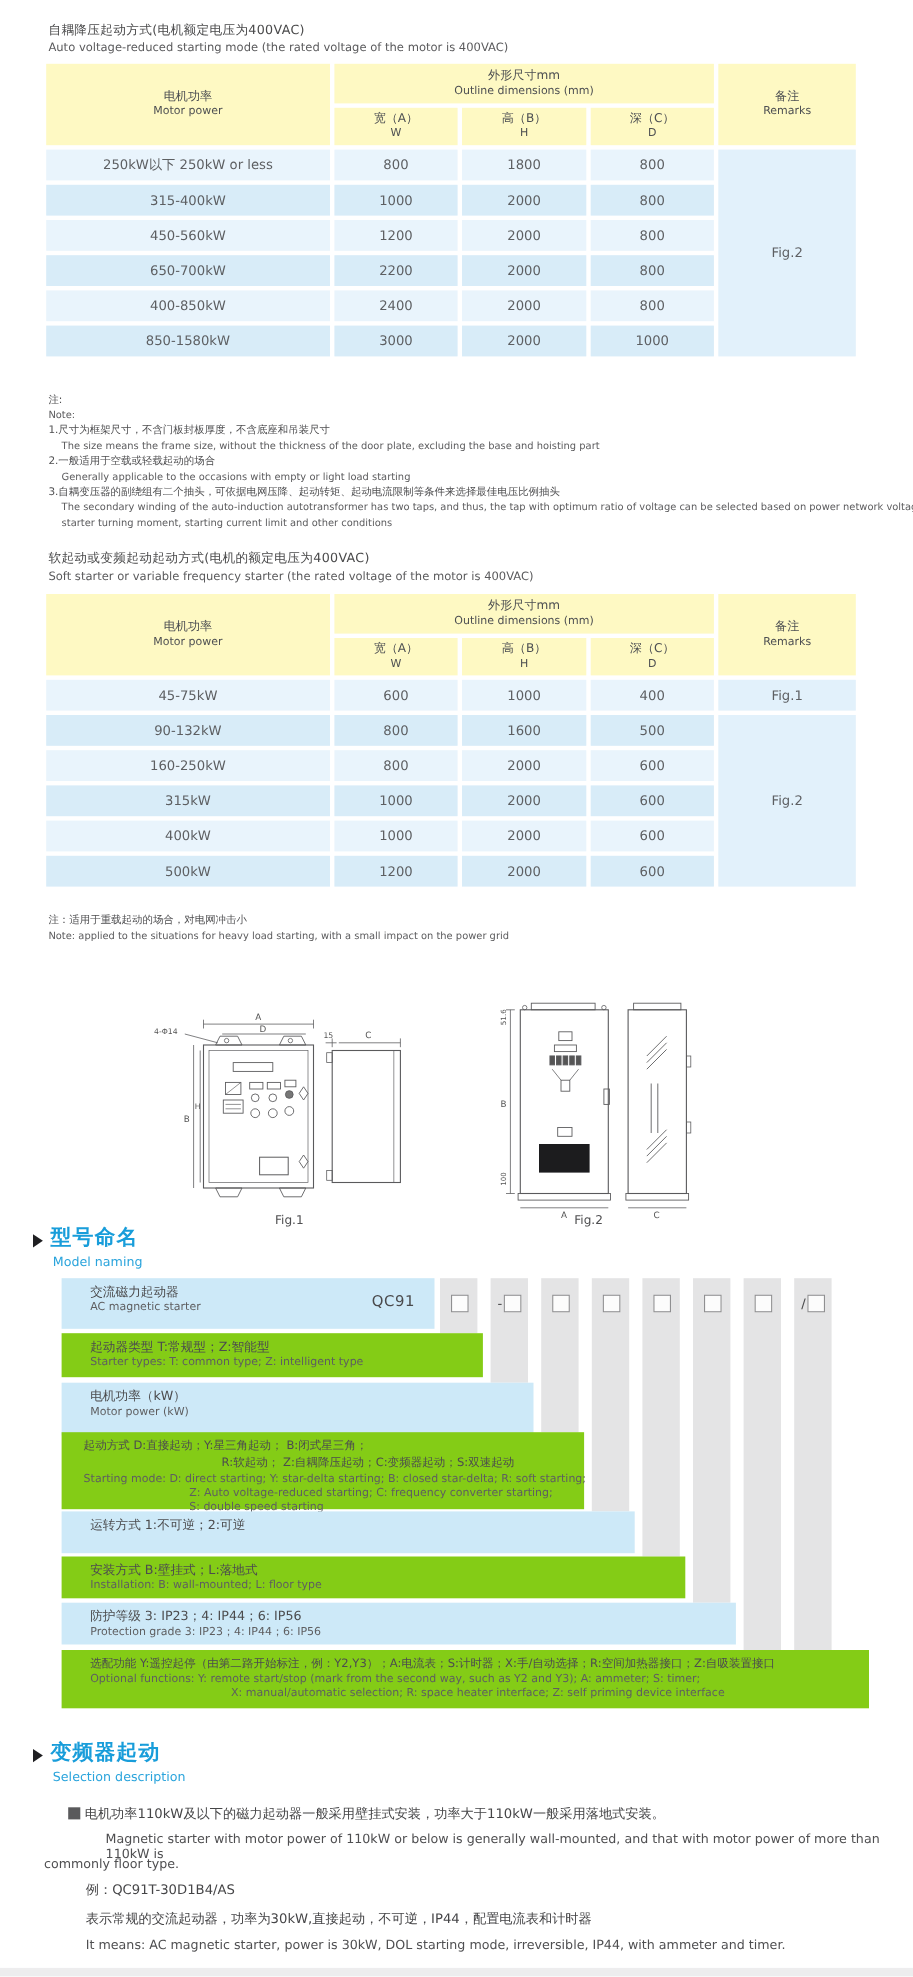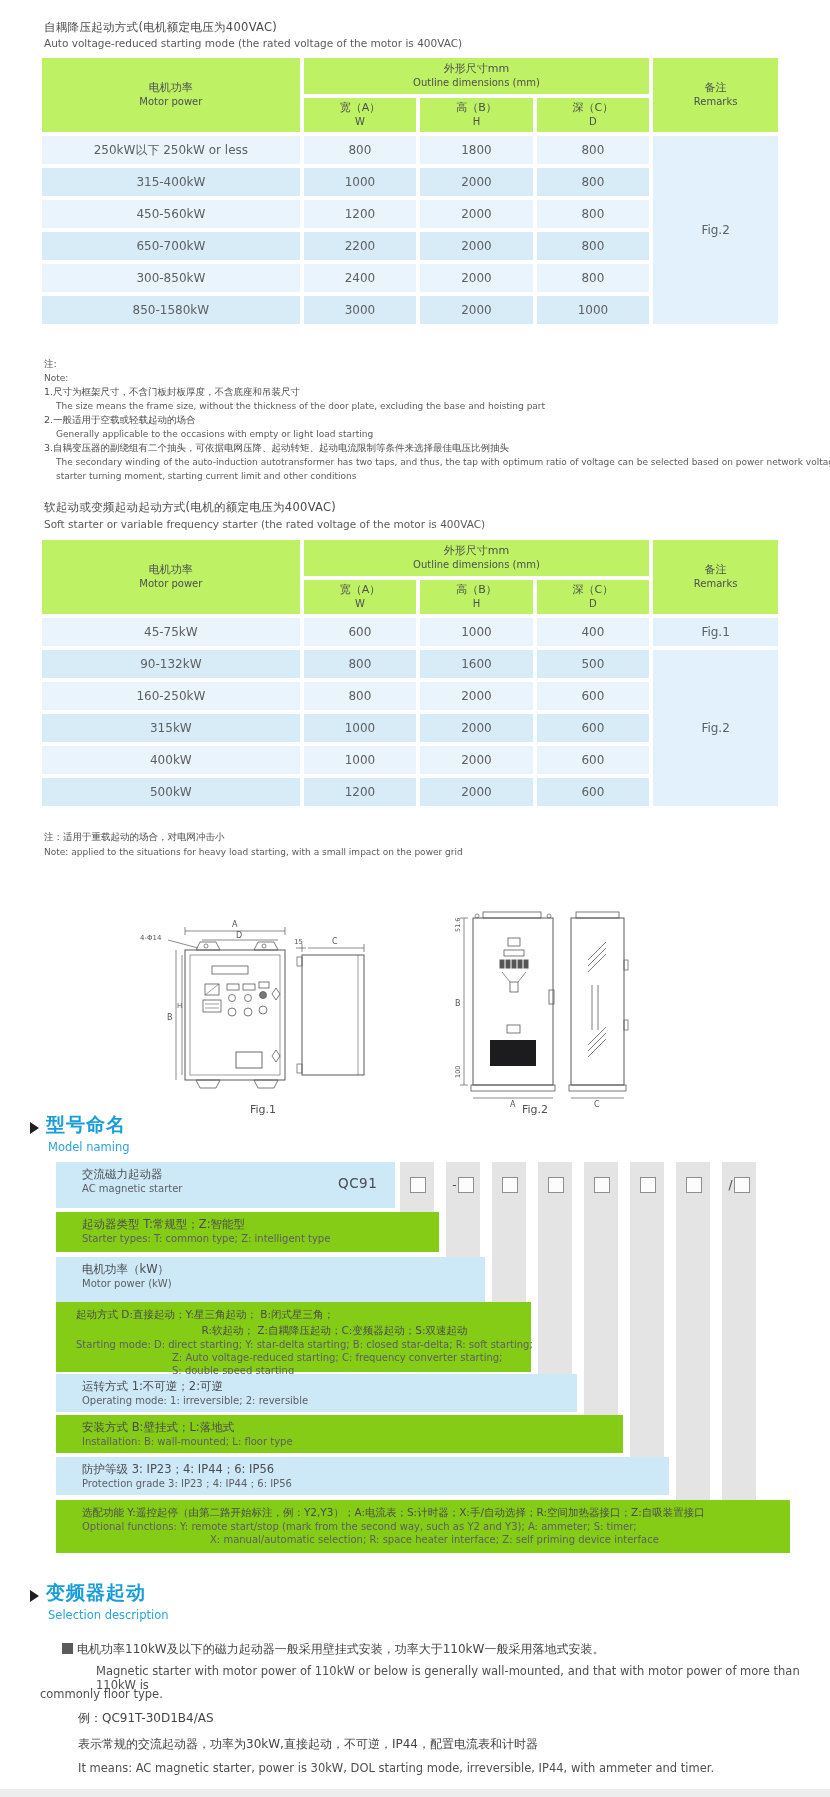--- a/index.html
+++ b/index.html
@@ -3,21 +3,21 @@
 <meta charset="utf-8">
 <style>
   html,body{margin:0;padding:0;background:#fff;}
   #canvas{position:relative;width:830px;height:1797px;background:#ffffff;
           font-family:"DejaVu Sans","Liberation Sans",sans-serif;overflow:hidden;}
   .abs{position:absolute;}
   .title-zh{font-size:11.5px;color:#4a4a4b;letter-spacing:.3px;}
   .title-en{font-size:10.5px;color:#5a5a5c;}
   
   table.dim{border-collapse:separate;border-spacing:4px;width:744px;table-layout:fixed;}
-  table.dim th{background:#bef264;color:#4d4f52;font-weight:normal;font-size:11px;line-height:14px;padding:2px;}
+  table.dim th{background:#fef9c3;color:#4d4f52;font-weight:normal;font-size:11px;line-height:14px;padding:2px;}
   table.dim td{text-align:center;font-size:12px;color:#5d5f62;height:28px;padding:0 2px;}
   table.dim tbody tr:nth-child(odd) td{background:#e9f4fc;}
   table.dim tbody tr:nth-child(even) td{background:#d8ecf8;}
   table.dim td.remark{background:#e2f1fb !important;font-size:12px;color:#5d5f62;}
   .sub{font-size:10px;}
   
   .note-zh{font-size:9.5px;color:#4e4e50;line-height:14px;white-space:nowrap;}
   .note-en{font-size:9px;color:#5c5c5e;line-height:14px;white-space:nowrap;}
   .ind{padding-left:12px;}
   
@@ -110,21 +110,21 @@
           <td>2000</td>
           <td>800</td>
         </tr>
       <tr>
           <td>650-700kW</td>
           <td>2200</td>
           <td>2000</td>
           <td>800</td>
         </tr>
       <tr>
-          <td>300-850kW</td>
+          <td>400-850kW</td>
           <td>2400</td>
           <td>2000</td>
           <td>800</td>
         </tr>
       <tr>
           <td>850-1580kW</td>
           <td>3000</td>
           <td>2000</td>
           <td>1000</td>
         </tr>
@@ -397,21 +397,20 @@
     </div>
     <div class="m-row m-gray" style="top:140px;width:475px;height:70px;padding-left:20px;">
       <div class="m-zh" style="font-size:10.5px;">起动方式  D:直接起动；Y:星三角起动；   B:闭式星三角；</div>
       <div class="m-zh" style="font-size:10.5px;padding-left:62px;text-align:center;">R:软起动；   Z:自耦降压起动；C:变频器起动；S:双速起动</div>
       <div class="m-en">Starting mode: D: direct starting; Y: star-delta starting; B: closed star-delta; R: soft starting;</div>
       <div class="m-en" style="padding-left:96px;">Z: Auto voltage-reduced starting; C: frequency converter starting;</div>
       <div class="m-en" style="padding-left:96px;">S: double speed starting</div>
     </div>
     <div class="m-row m-blue" style="top:212px;width:521px;height:38px;">
       <div class="m-zh">运转方式 1:不可逆；2:可逆</div>
-      <div class="m-en">Operating mode: 1: irreversible; 2: reversible</div>
     </div>
     <div class="m-row m-gray" style="top:253px;width:567px;height:38px;">
       <div class="m-zh">安装方式 B:壁挂式；L:落地式</div>
       <div class="m-en">Installation: B: wall-mounted;  L: floor type</div>
     </div>
     <div class="m-row m-blue" style="top:295px;width:613px;height:38px;">
       <div class="m-zh">防护等级  3: IP23；4: IP44；6: IP56</div>
       <div class="m-en">Protection grade  3: IP23；4: IP44；6: IP56</div>
     </div>
     <div class="m-row m-gray" style="top:338px;width:734px;height:53px;">

